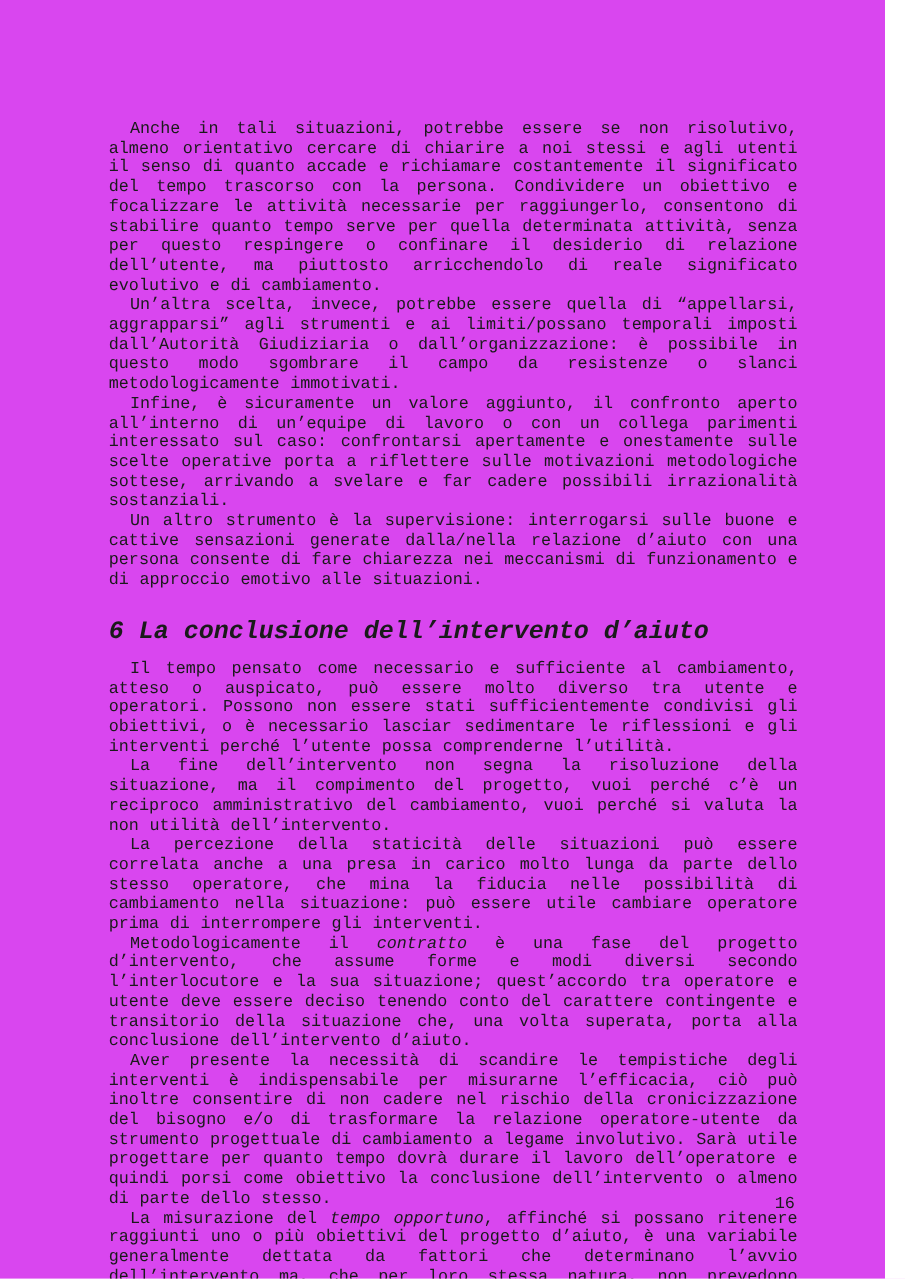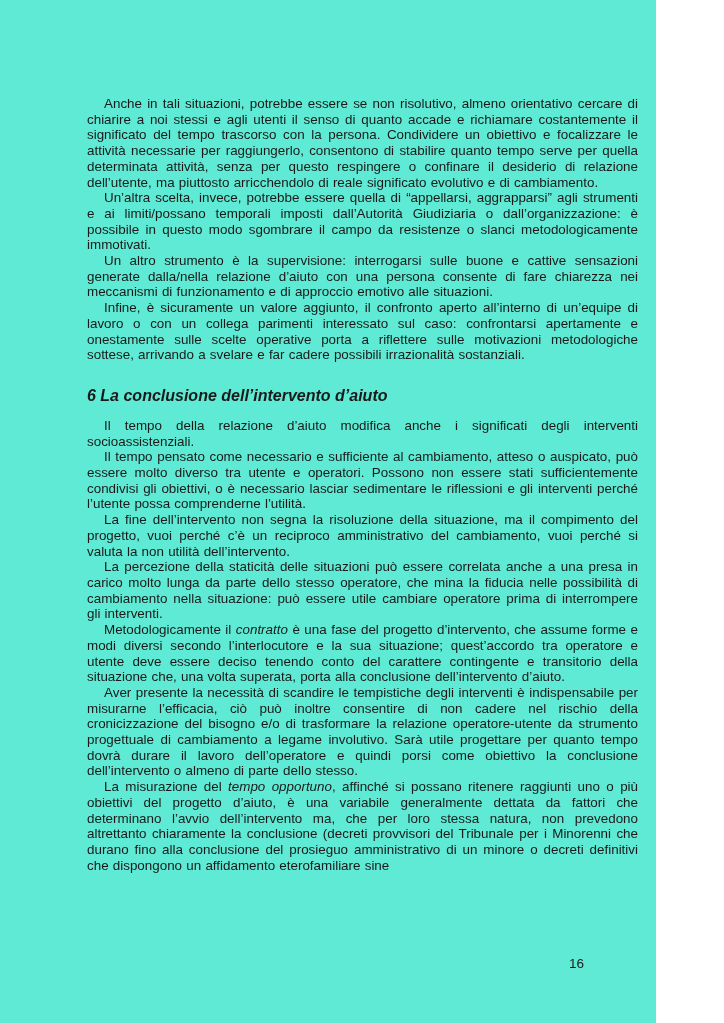--- a/index.html
+++ b/index.html
@@ -2,45 +2,45 @@
 <html lang="it"><head>
 <meta charset="utf-8">
 <style>
   html, body {
     margin: 0;
     padding: 0;
     background: #ffffff;
   }
   .page {
     position: relative;
-    width: 656px;
+    width: 708px;
     height: 1023px;
-    background: #5eead4;
+    background: #d946ef;
     overflow: hidden;
-    font-family: Liberation Sans, sans-serif;
+    font-family: Liberation Mono, monospace;
     color: #1a1a1a;
     -webkit-font-smoothing: antialiased;
   }
   .page-body {
     position: absolute;
     left: 87px;
     top: 96px;
     width: 551px;
   }
   .para {
     margin: 0;
     font-size: 13.4px;
     line-height: 15.7px;
     text-align: justify;
     text-indent: 17px;
     word-spacing: 0.5px;
   }
   .section-heading {
     margin: 23px 0 13px 0;
-    font-size: 16px;
+    font-size: 20px;
     line-height: 19px;
     font-weight: 700;
     font-style: italic;
     text-indent: 0;
     text-align: left;
   }
   .italic-term {
     font-style: italic;
   }
   .page-number {
@@ -53,26 +53,25 @@
   }
 </style>
 </head>
 <body>
 
 <div class="page">
   <div class="page-body">
 
     <p class="para">Anche in tali situazioni, potrebbe essere se non risolutivo, almeno orientativo cercare di chiarire a noi stessi e agli utenti il senso di quanto accade e richiamare costantemente il significato del tempo trascorso con la persona. Condividere un obiettivo e focalizzare le attività necessarie per raggiungerlo, consentono di stabilire quanto tempo serve per quella determinata attività, senza per questo respingere o confinare il desiderio di relazione dell’utente, ma piuttosto arricchendolo di reale significato evolutivo e di cambiamento.</p>
     <p class="para">Un’altra scelta, invece, potrebbe essere quella di “appellarsi, aggrapparsi” agli strumenti e ai limiti/possano temporali imposti dall’Autorità Giudiziaria o dall’organizzazione: è possibile in questo modo sgombrare il campo da resistenze o slanci metodologicamente immotivati.</p>
+    <p class="para">Infine, è sicuramente un valore aggiunto, il confronto aperto all’interno di un’equipe di lavoro o con un collega parimenti interessato sul caso: confrontarsi apertamente e onestamente sulle scelte operative porta a riflettere sulle motivazioni metodologiche sottese, arrivando a svelare e far cadere possibili irrazionalità sostanziali.</p>
     <p class="para">Un altro strumento è la supervisione: interrogarsi sulle buone e cattive sensazioni generate dalla/nella relazione d’aiuto con una persona consente di fare chiarezza nei meccanismi di funzionamento e di approccio emotivo alle situazioni.</p>
-    <p class="para">Infine, è sicuramente un valore aggiunto, il confronto aperto all’interno di un’equipe di lavoro o con un collega parimenti interessato sul caso: confrontarsi apertamente e onestamente sulle scelte operative porta a riflettere sulle motivazioni metodologiche sottese, arrivando a svelare e far cadere possibili irrazionalità sostanziali.</p>
 
     <h2 class="section-heading">6 La conclusione dell’intervento d’aiuto</h2>
 
-    <p class="para">Il tempo della relazione d’aiuto modifica anche i significati degli interventi socioassistenziali.</p>
     <p class="para">Il tempo pensato come necessario e sufficiente al cambiamento, atteso o auspicato, può essere molto diverso tra utente e operatori. Possono non essere stati sufficientemente condivisi gli obiettivi, o è necessario lasciar sedimentare le riflessioni e gli interventi perché l’utente possa comprenderne l’utilità.</p>
     <p class="para">La fine dell’intervento non segna la risoluzione della situazione, ma il compimento del progetto, vuoi perché c’è un reciproco amministrativo del cambiamento, vuoi perché si valuta la non utilità dell’intervento.</p>
     <p class="para">La percezione della staticità delle situazioni può essere correlata anche a una presa in carico molto lunga da parte dello stesso operatore, che mina la fiducia nelle possibilità di cambiamento nella situazione: può essere utile cambiare operatore prima di interrompere gli interventi.</p>
 
     <p class="para">
       <span>Metodologicamente il </span><span class="italic-term">contratto</span><span> è una fase del progetto d’intervento, che assume forme e modi diversi secondo l’interlocutore e la sua situazione; quest’accordo tra operatore e utente deve essere deciso tenendo conto del carattere contingente e transitorio della situazione che, una volta superata, porta alla conclusione dell’intervento d’aiuto.</span>
     </p>
 
     <p class="para">Aver presente la necessità di scandire le tempistiche degli interventi è indispensabile per misurarne l’efficacia, ciò può inoltre consentire di non cadere nel rischio della cronicizzazione del bisogno e/o di trasformare la relazione operatore-utente da strumento progettuale di cambiamento a legame involutivo. Sarà utile progettare per quanto tempo dovrà durare il lavoro dell’operatore e quindi porsi come obiettivo la conclusione dell’intervento o almeno di parte dello stesso.</p>
 

